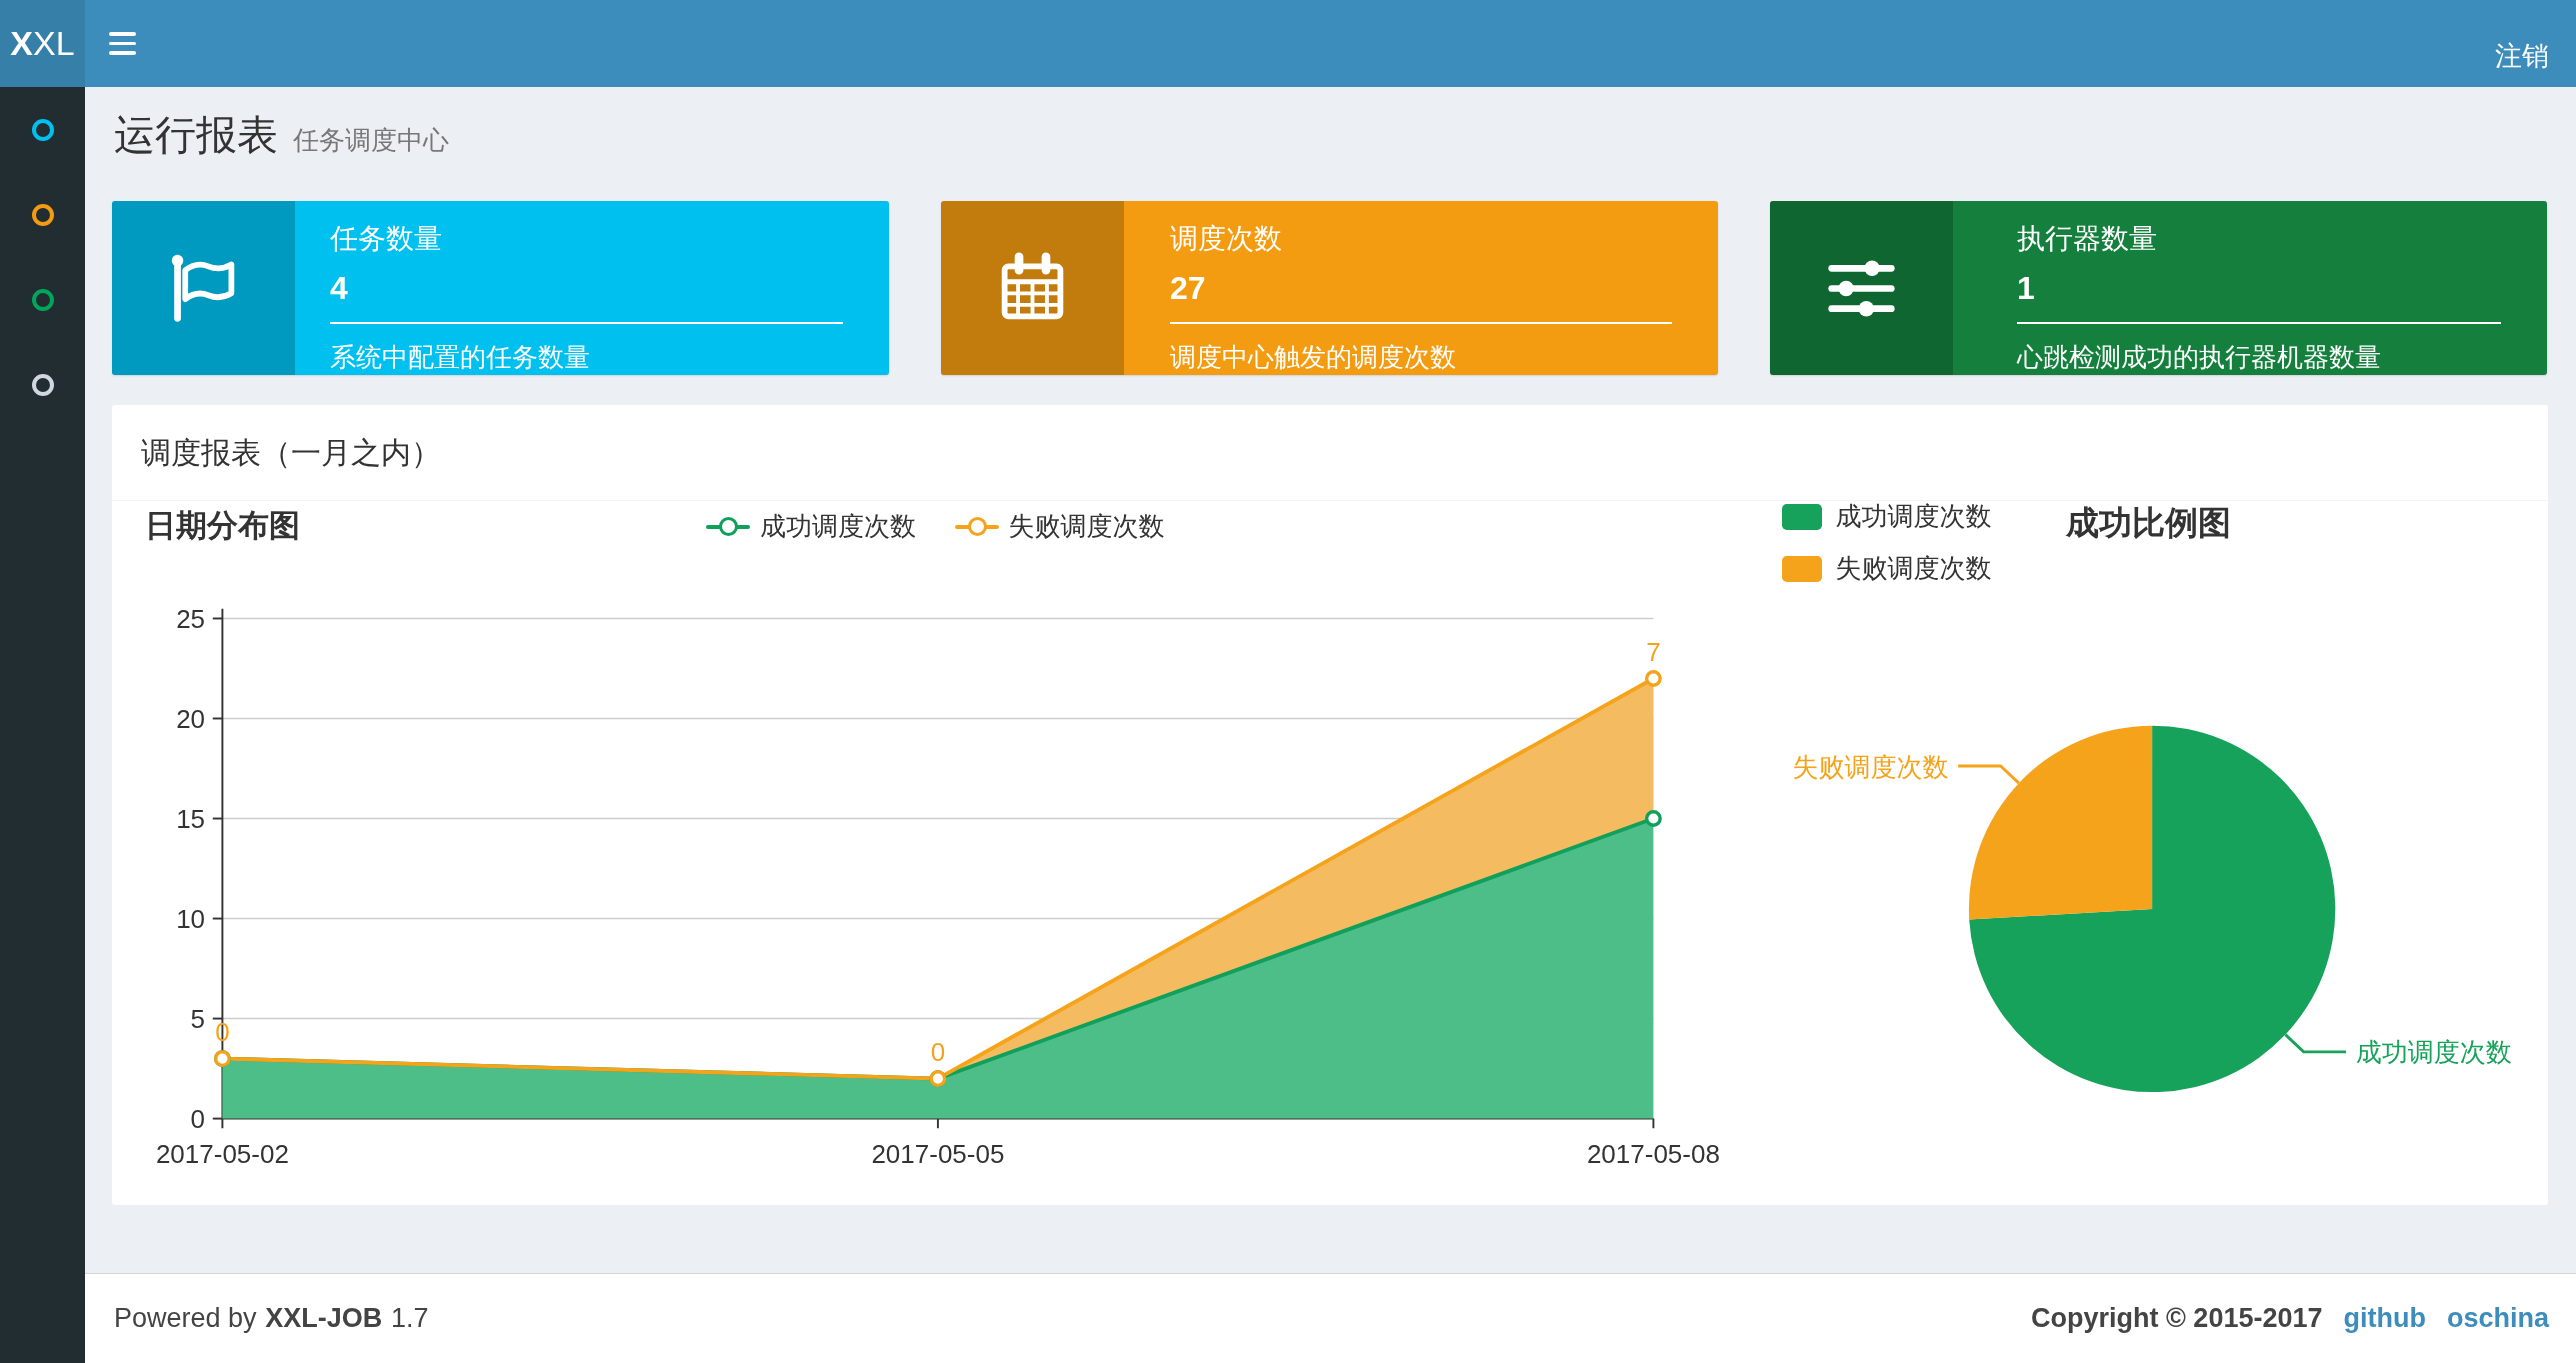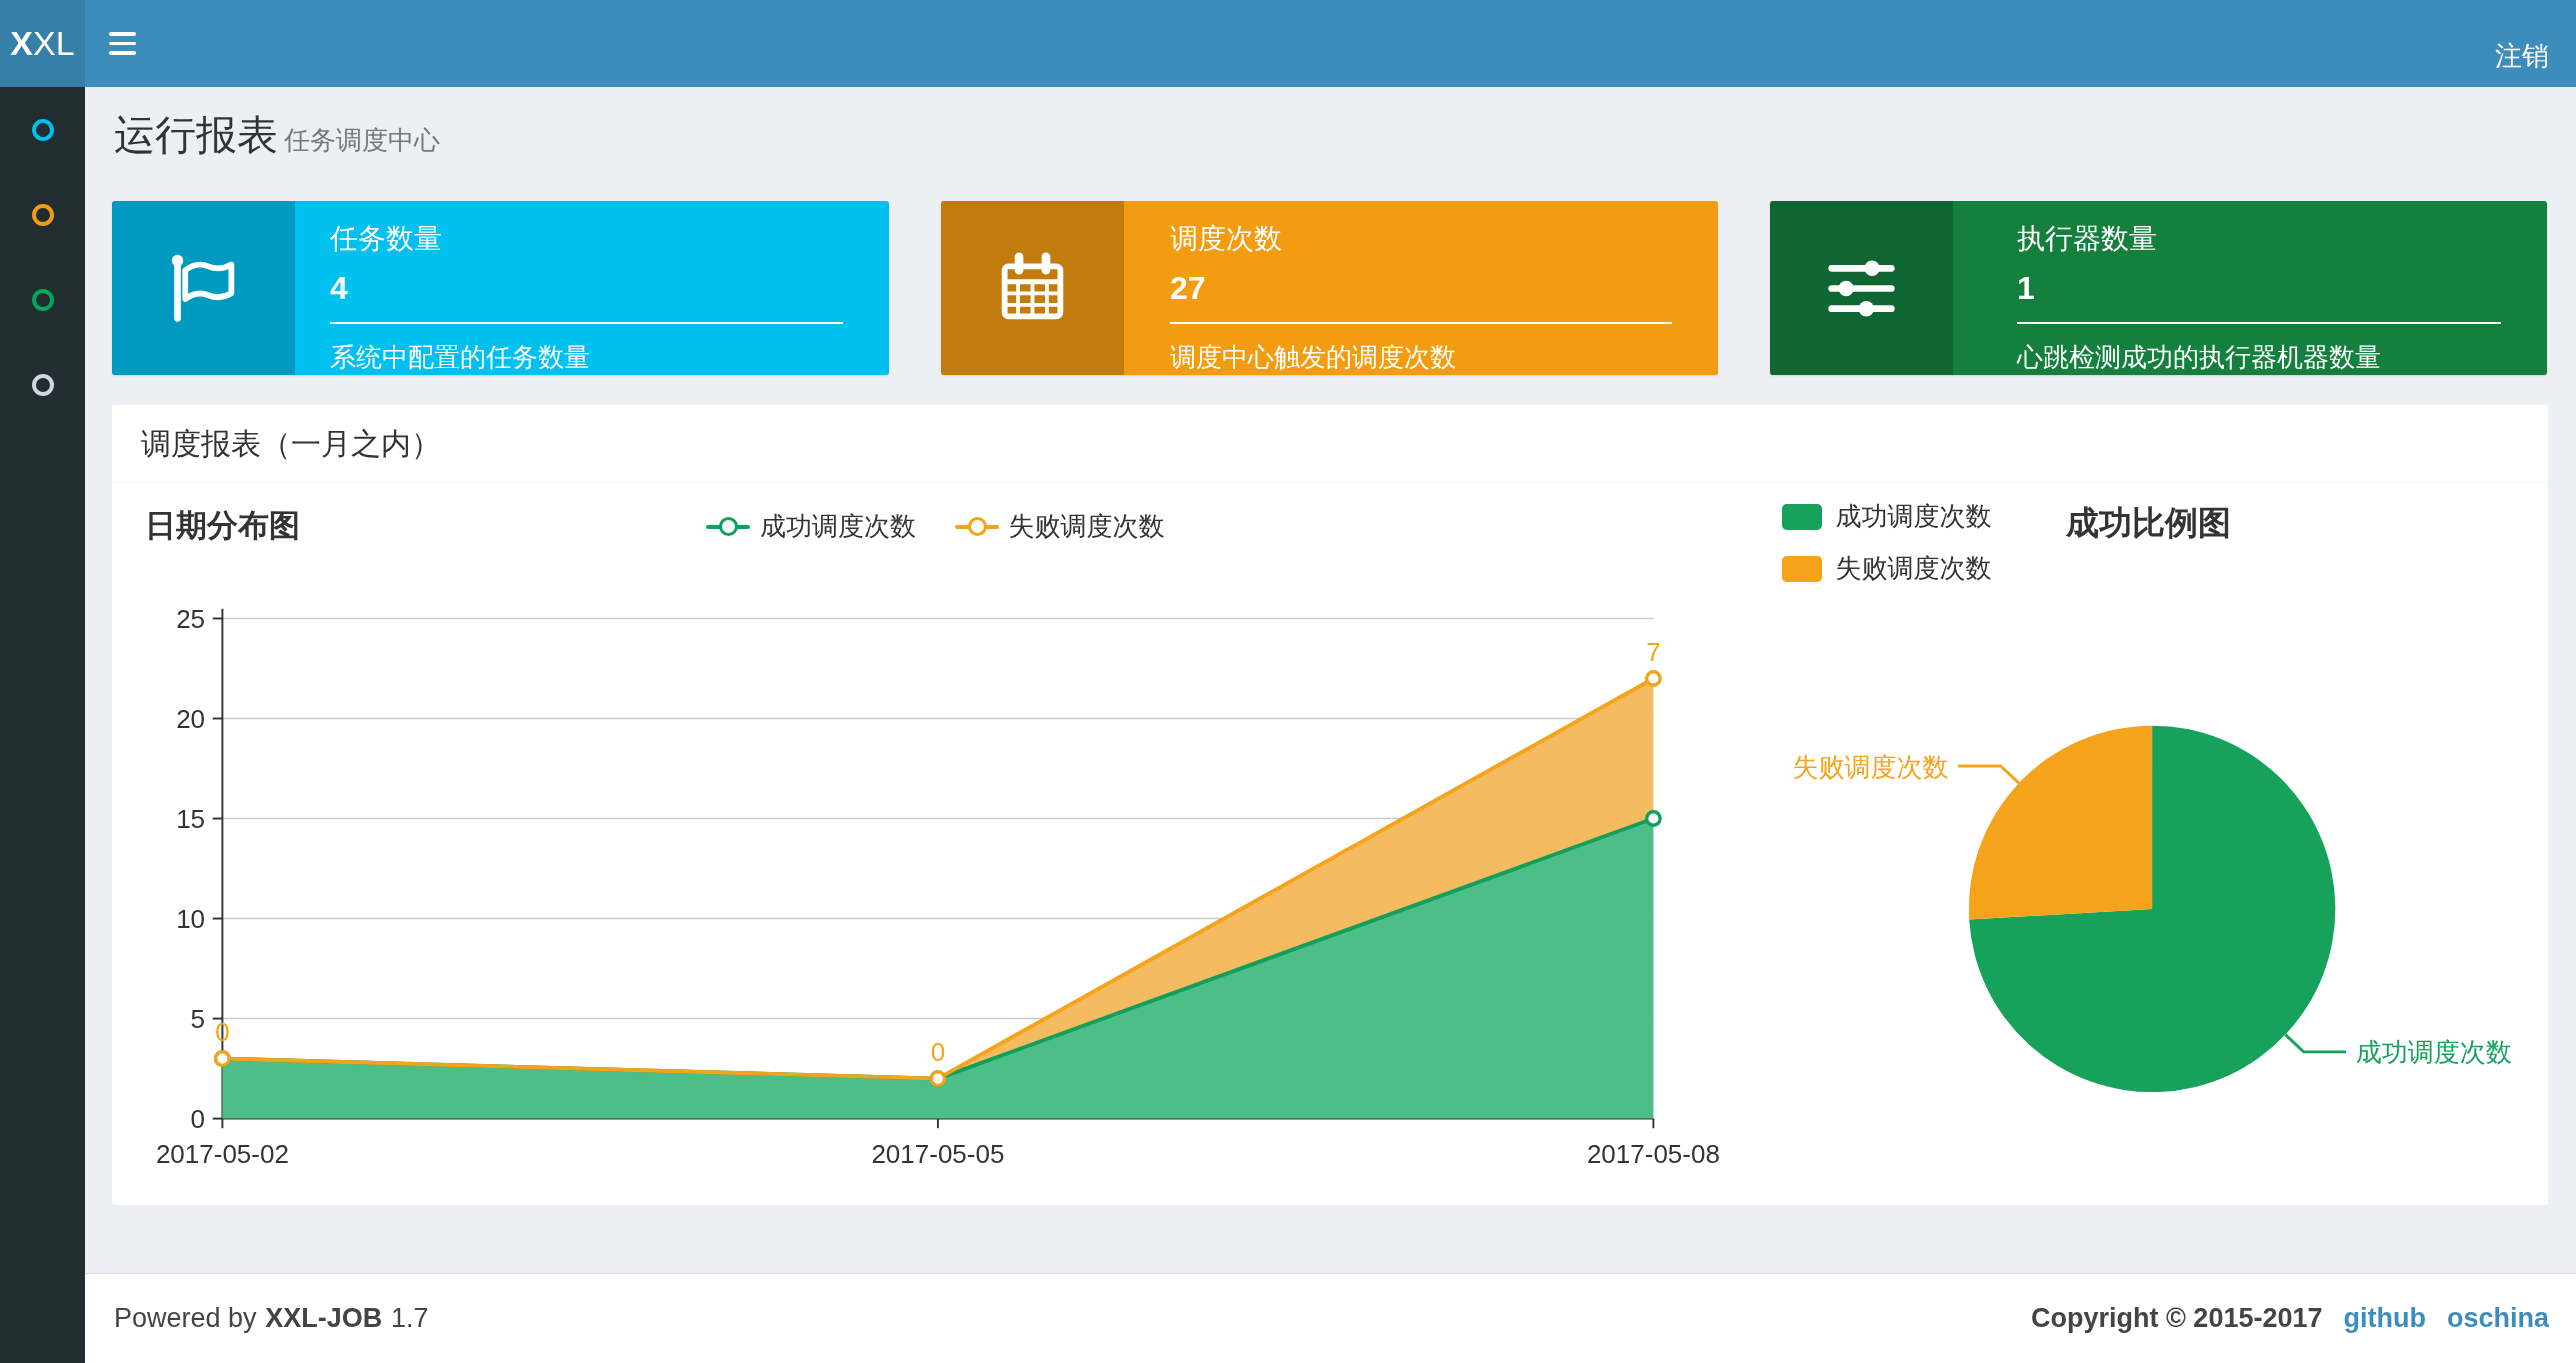--- a/index.html
+++ b/index.html
@@ -19,36 +19,36 @@
           color:#fff;font-size:27px;cursor:pointer;text-decoration:none;}
 
   
   .sidebar{position:absolute;left:0;top:87px;width:85px;height:1276px;background:#222d32;}
   .nav-item{height:85px;display:flex;align-items:center;justify-content:center;cursor:pointer;}
   .nav-dot{width:22px;height:22px;border-radius:50%;border:4.8px solid #fff;box-sizing:border-box;}
 
   
   .page-header{position:absolute;left:114px;top:108px;display:flex;align-items:baseline;}
   .page-title{font-size:41px;font-weight:500;color:#333;}
-  .page-subtitle{font-size:26px;color:#777;margin-left:6px;}
+  .page-subtitle{font-size:26px;color:#777;margin-left:15px;}
 
   
   .info-box{position:absolute;top:201px;width:777px;height:174px;display:flex;color:#fff;
             border-radius:2.9px;box-shadow:0 1px 1.9px rgba(0,0,0,0.12);}
   .ib-icon{width:183px;height:174px;display:flex;align-items:center;justify-content:center;
            background:rgba(0,0,0,0.2);border-radius:2.9px 0 0 2.9px;}
   .ib-content{flex:1;padding:19px 46px 0 35px;}
   .ib-label{font-size:28px;}
   .ib-value{font-size:32px;font-weight:700;margin-top:11.6px;}
   .ib-divider{border-top:2.9px solid #fff;margin-top:15.4px;}
   .ib-desc{font-size:26px;margin-top:16.4px;}
 
   
   .panel{position:absolute;left:112px;top:405px;width:2436px;height:800px;background:#fff;border-radius:2.9px;}
-  .panel-header{height:71px;line-height:71px;padding:3px 29px;font-size:30px;color:#333;
+  .panel-header{height:71px;line-height:71px;padding:12px 29px;font-size:30px;color:#333;
                 border-bottom:1.9px solid #f4f4f4;}
   .panel-body{position:absolute;left:0;top:73px;right:0;bottom:0;}
 
   .chart-title{position:absolute;font-size:31px;font-weight:700;color:#333;}
   .date-chart-title{left:33px;top:27px;}
   .pie-chart-title{left:1882px;top:23px;width:309px;text-align:center;font-size:33px;}
 
   .line-legend{position:absolute;left:33px;top:31px;width:1581px;display:flex;justify-content:center;gap:39px;}
   .legend-item{display:flex;align-items:center;gap:9.6px;font-size:26px;color:#333;cursor:pointer;}
   .lmark{position:relative;width:44px;height:19px;display:inline-block;}

